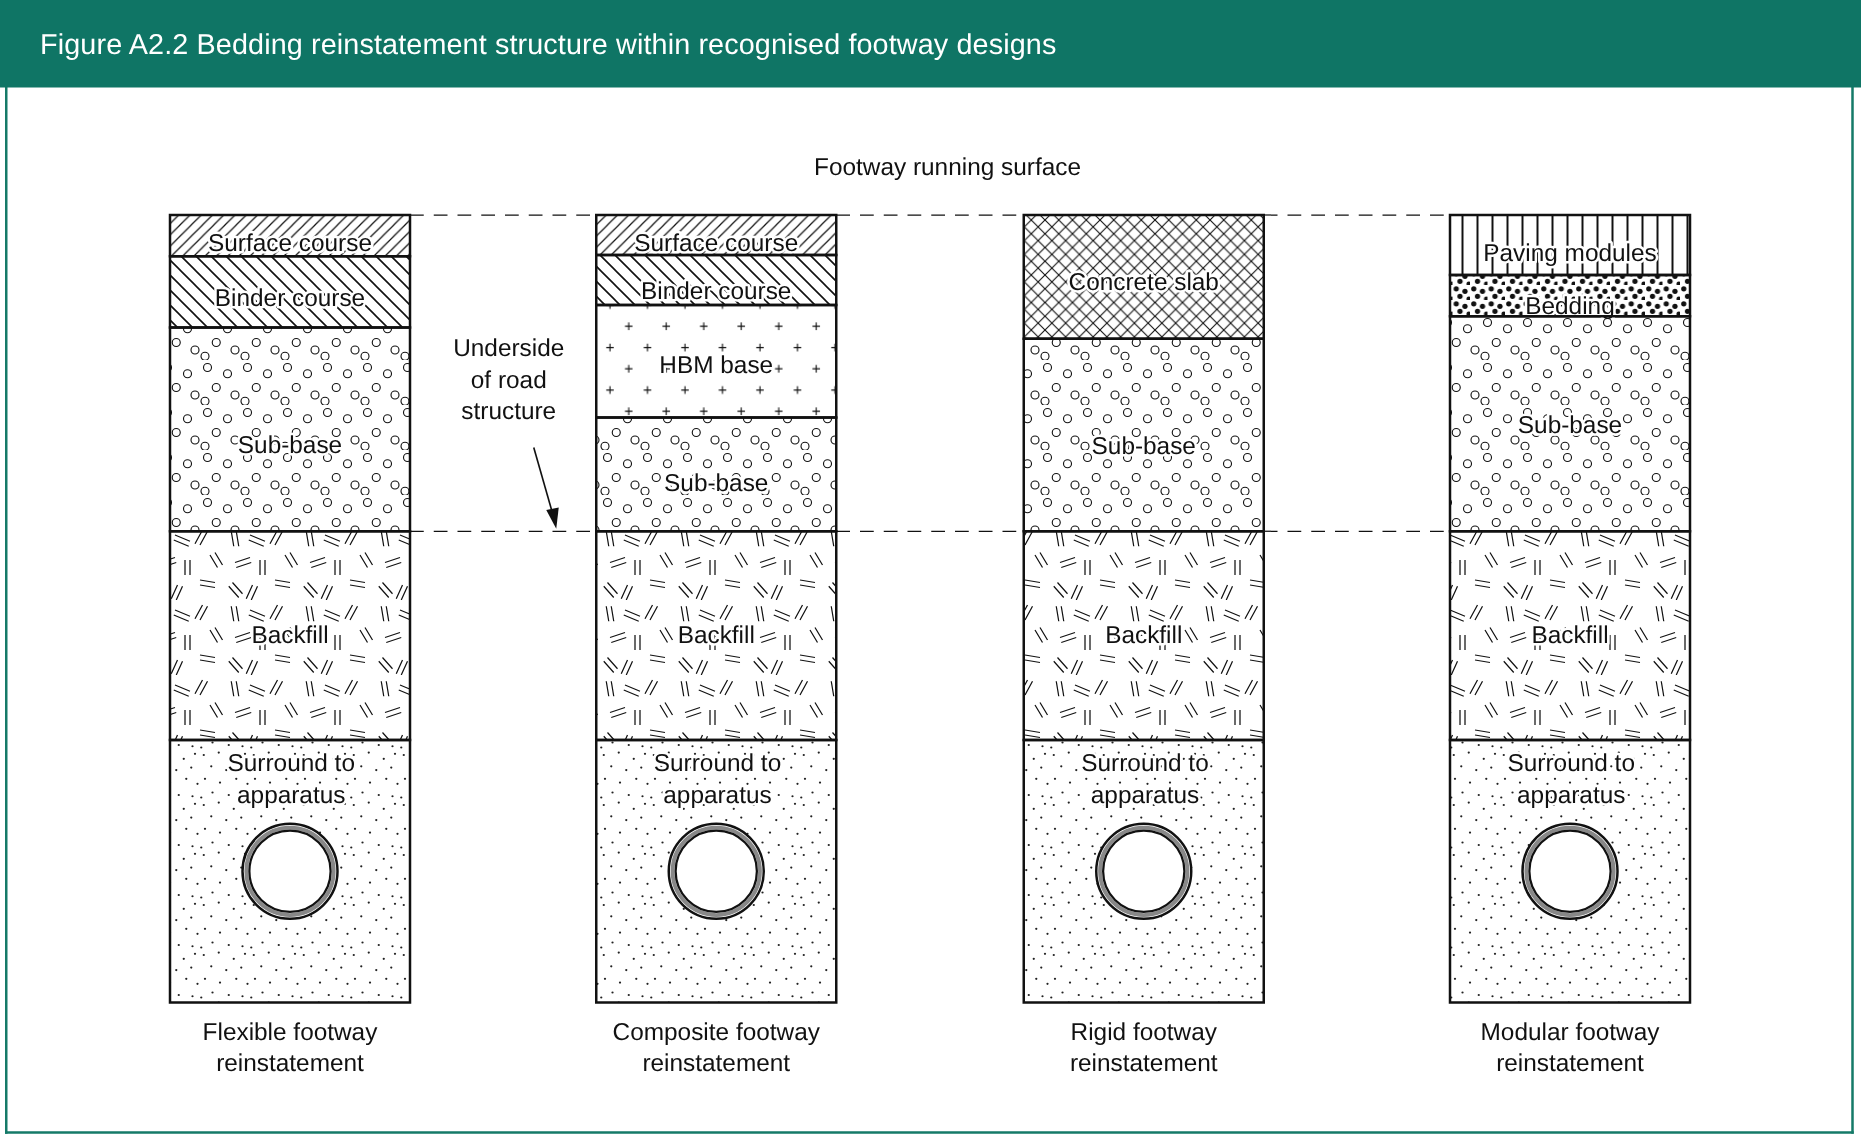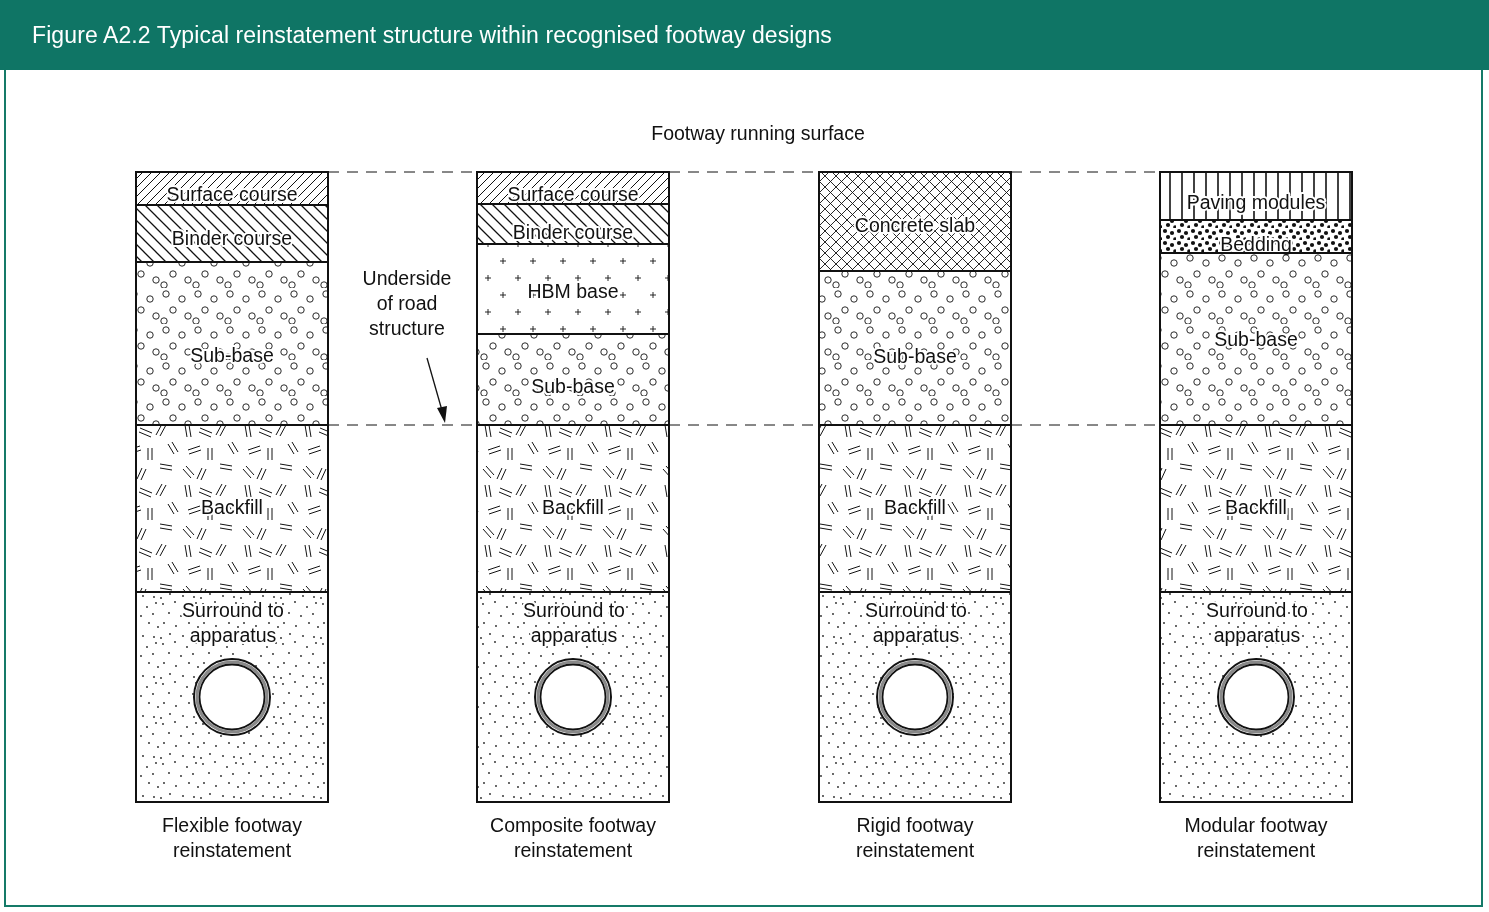--- a/index.html
+++ b/index.html
@@ -9,21 +9,21 @@
   .header-title { position:absolute; left:32px; top:22px; color:#fff; font-size:23px; letter-spacing:0.1px; white-space:nowrap; }
   svg#diagram { position:absolute; left:0; top:0; }
   .lbl { font-family:"Liberation Sans", sans-serif; font-size:19.5px; fill:#111; text-anchor:middle; }
   .lbl-bg { paint-order:stroke; stroke:#fff; stroke-width:4px; stroke-linejoin:round; }
 </style>
 </head>
 <body>
 
 <div class="frame"></div>
 <div class="header">
-  <span class="header-title">Figure A2.2 Typical reinstatement structure within recognised footway designs</span>
+  <span class="header-title">Figure A2.2 Bedding reinstatement structure within recognised footway designs</span>
 </div>
 
 <svg id="diagram" width="1489" height="912" xmlns="http://www.w3.org/2000/svg">
   <defs>
     <pattern id="p-hatch-fine" patternUnits="userSpaceOnUse" width="9" height="9">
       <path d="M-1,10 L10,-1 M-1,1 L1,-1 M8,10 L10,8" stroke="#111" stroke-width="1"></path>
     </pattern>
     <pattern id="p-hatch-back" patternUnits="userSpaceOnUse" width="12" height="12">
       <path d="M-1,-1 L13,13 M-1,11 L1,13 M11,-1 L13,1" stroke="#111" stroke-width="1.3"></path>
     </pattern>

